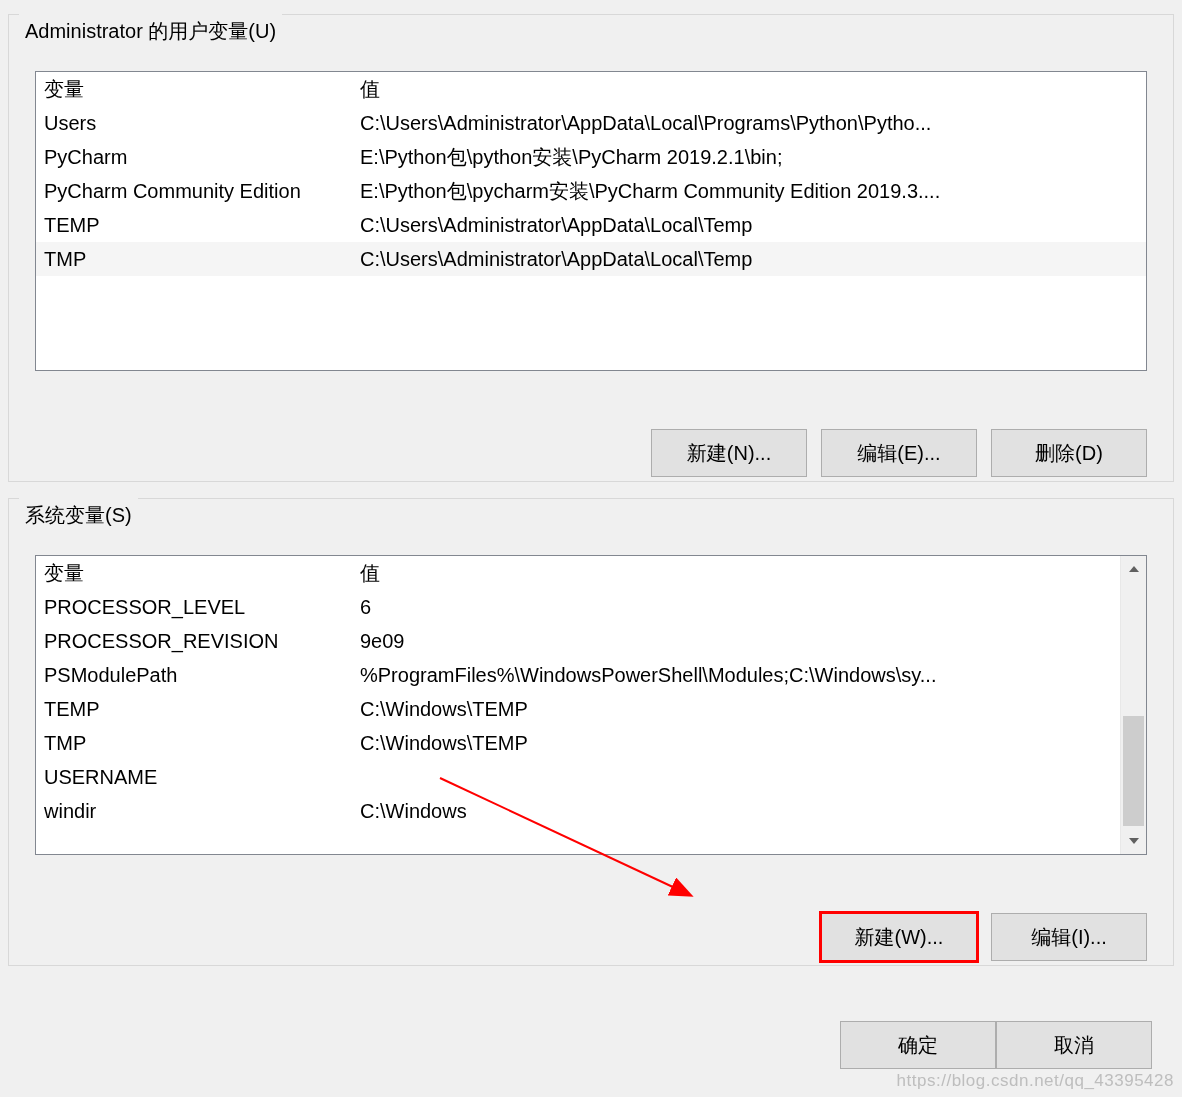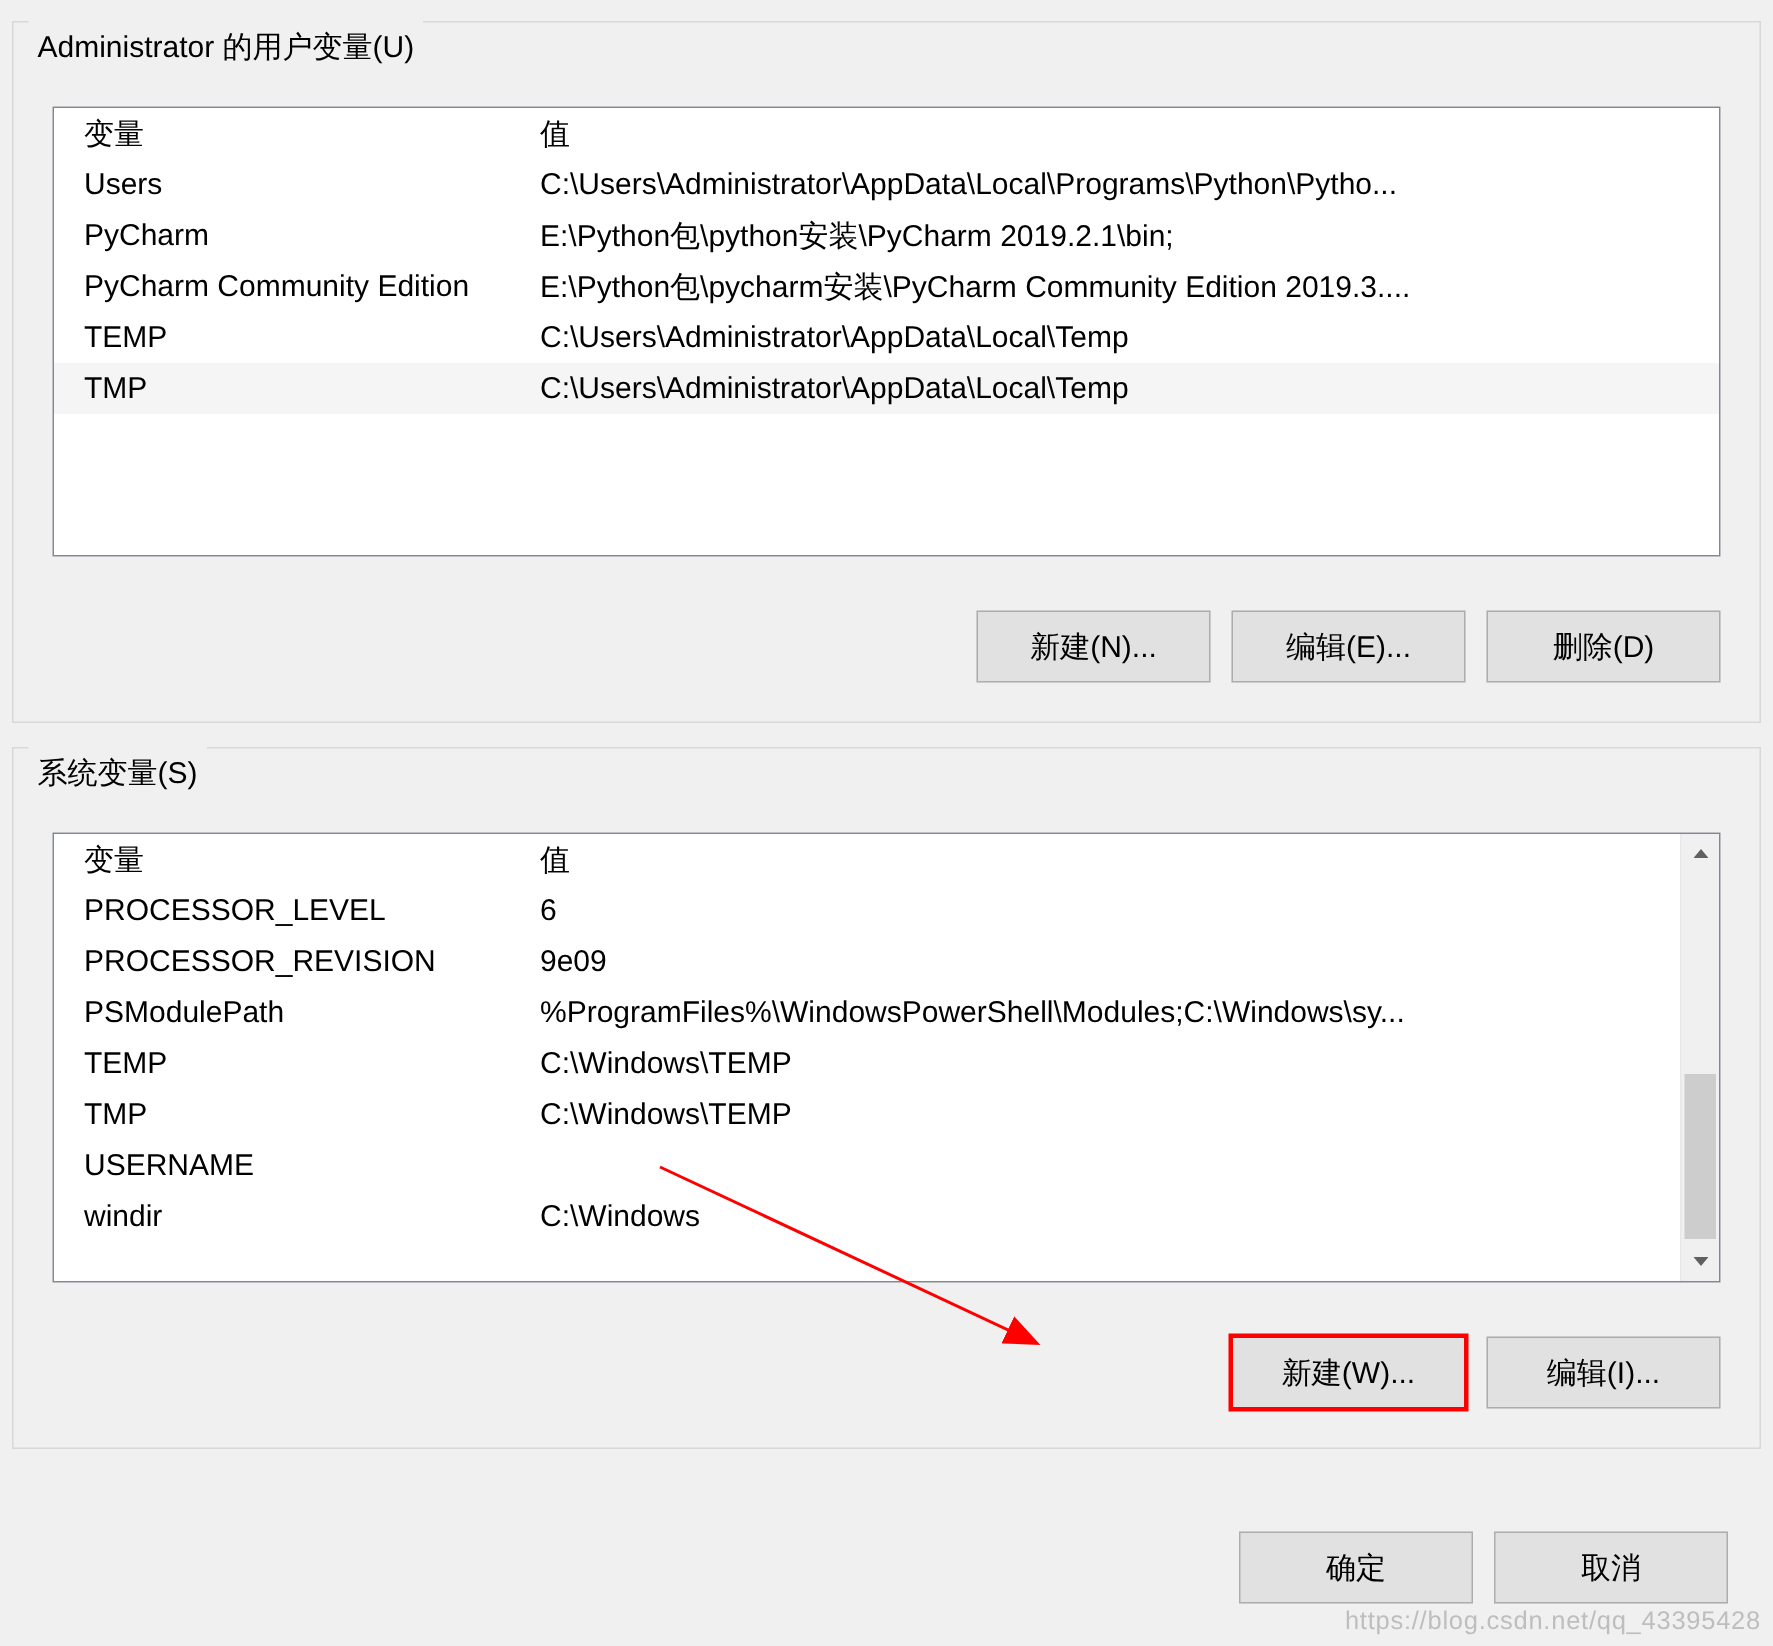--- a/index.html
+++ b/index.html
@@ -41,21 +41,21 @@
     }
     .listbox.with-scroll { padding-right: 0; }
     .list-inner { width: 100%; }
     .list-header, .list-row {
       display: flex;
       width: 100%;
       height: 34px;
       align-items: center;
     }
     .list-header { border-bottom: 0; }
-    .col-name { width: 320px; padding-left: 20px; white-space: nowrap; overflow: hidden; text-overflow: ellipsis; }
+    .col-name { width: 320px; padding-left: 8px; white-space: nowrap; overflow: hidden; text-overflow: ellipsis; }
     .col-value { flex: 1; padding-left: 4px; white-space: nowrap; overflow: hidden; text-overflow: ellipsis; }
     .list-row.alt { background: #f5f5f5; }
     .scrollbar {
       position: absolute;
       right: 0; top: 0; bottom: 0;
       width: 26px;
       background: #f0f0f0;
       border-left: 1px solid #e8e8e8;
     }
     .scroll-arrow {
@@ -68,21 +68,21 @@
     .scroll-arrow.down { bottom: 0; }
     .scroll-thumb {
       position: absolute;
       left: 2px; right: 2px;
       top: 160px; height: 110px;
       background: #cdcdcd;
     }
     .button-row {
       position: absolute;
       right: 26px;
-      bottom: 26px;
+      bottom: 4px;
       display: flex;
       gap: 14px;
     }
     .win-button {
       width: 156px;
       height: 48px;
       background: #e1e1e1;
       border: 1px solid #adadad;
       font-family: inherit;
       font-size: 20px;
@@ -93,21 +93,20 @@
     }
     .highlight-box {
       outline: 3px solid #ff0000;
       outline-offset: -1px;
     }
     .dialog-buttons {
       position: absolute;
       right: 30px;
       bottom: 28px;
       display: flex;
-      gap: 14px;
     }
     .arrow-svg {
       position: absolute;
       pointer-events: none;
       z-index: 10;
     }
     .watermark {
       position: absolute;
       right: 8px;
       bottom: 6px;

